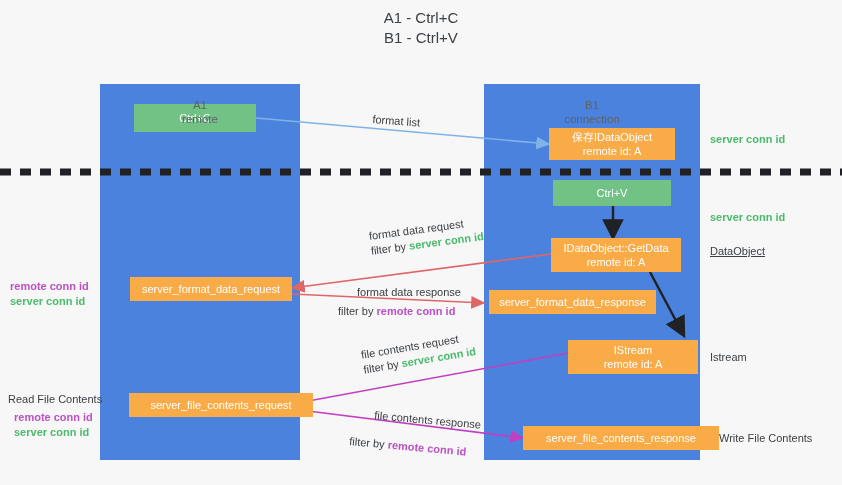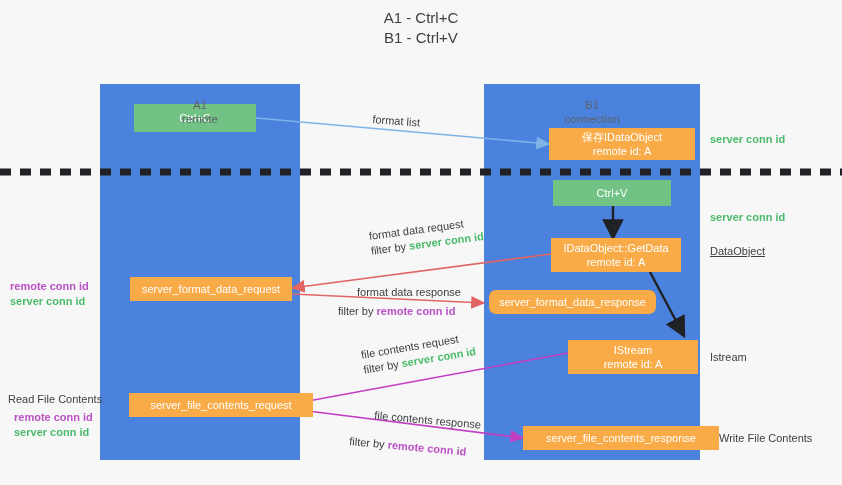--- a/index.html
+++ b/index.html
@@ -103,39 +103,39 @@
   </div>
   <div class="colhead" style="left:532px;top:58px;width:120px;">
     <div>B1</div>
     <div>connection</div>
   </div>
 
   <div class="node green" style="left:134px;top:104px;width:122px;height:28px;">
     <span>Ctrl+C</span>
   </div>
 
-  <div class="node orange" style="left:549px;top:128px;width:146px;height:32px;flex-direction:column;">
+  <div class="node orange" style="left:549px;top:128px;width:126px;height:32px;flex-direction:column;">
     <span>保存IDataObject</span>
     <span class="l2">remote id: A</span>
   </div>
 
   <div class="node green" style="left:553px;top:180px;width:118px;height:26px;">
     <span>Ctrl+V</span>
   </div>
 
   <div class="node orange" style="left:551px;top:238px;width:130px;height:34px;flex-direction:column;">
     <span>IDataObject::GetData</span>
     <span class="l2">remote id: A</span>
   </div>
 
   <div class="node orange" style="left:130px;top:277px;width:162px;height:24px;">
     <span>server_format_data_request</span>
   </div>
 
-  <div class="node orange" style="left:489px;top:290px;width:167px;height:24px;border-radius:7px;">
+  <div class="node orange" style="left:489px;top:290px;width:167px;height:24px;">
     <span>server_format_data_response</span>
   </div>
 
   <div class="node orange" style="left:568px;top:340px;width:130px;height:34px;flex-direction:column;">
     <span>IStream</span>
     <span class="l2">remote id: A</span>
   </div>
 
   <div class="node orange" style="left:129px;top:393px;width:184px;height:24px;">
     <span>server_file_contents_request</span>

